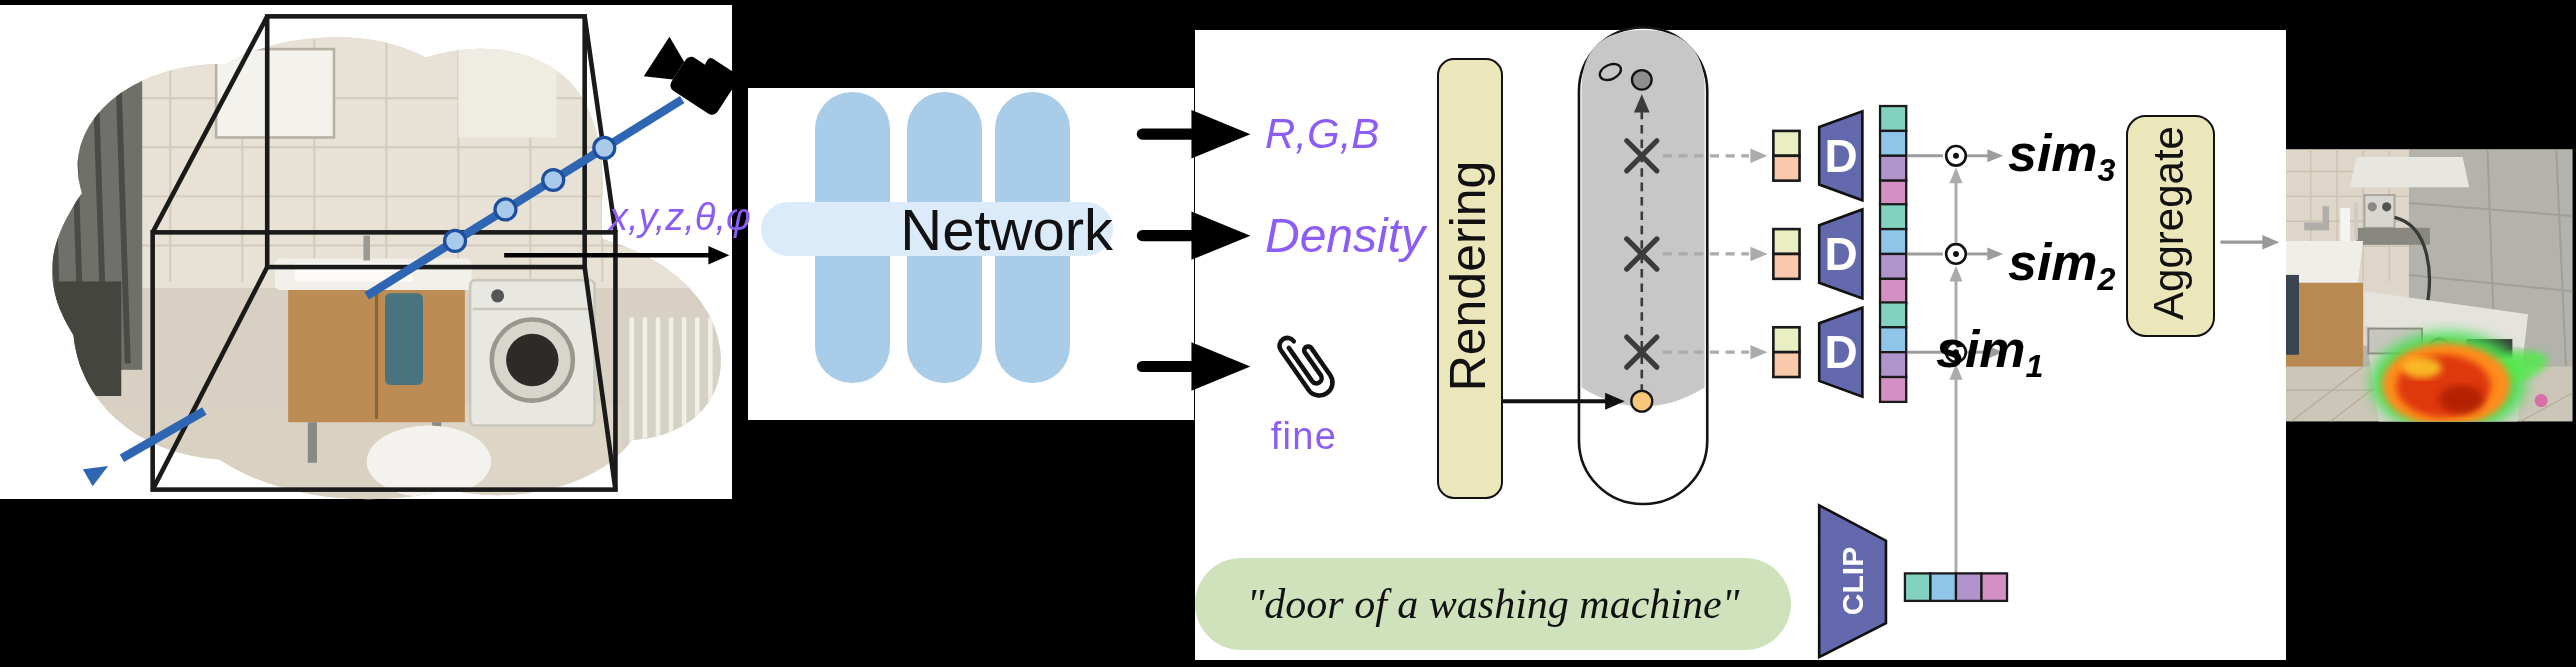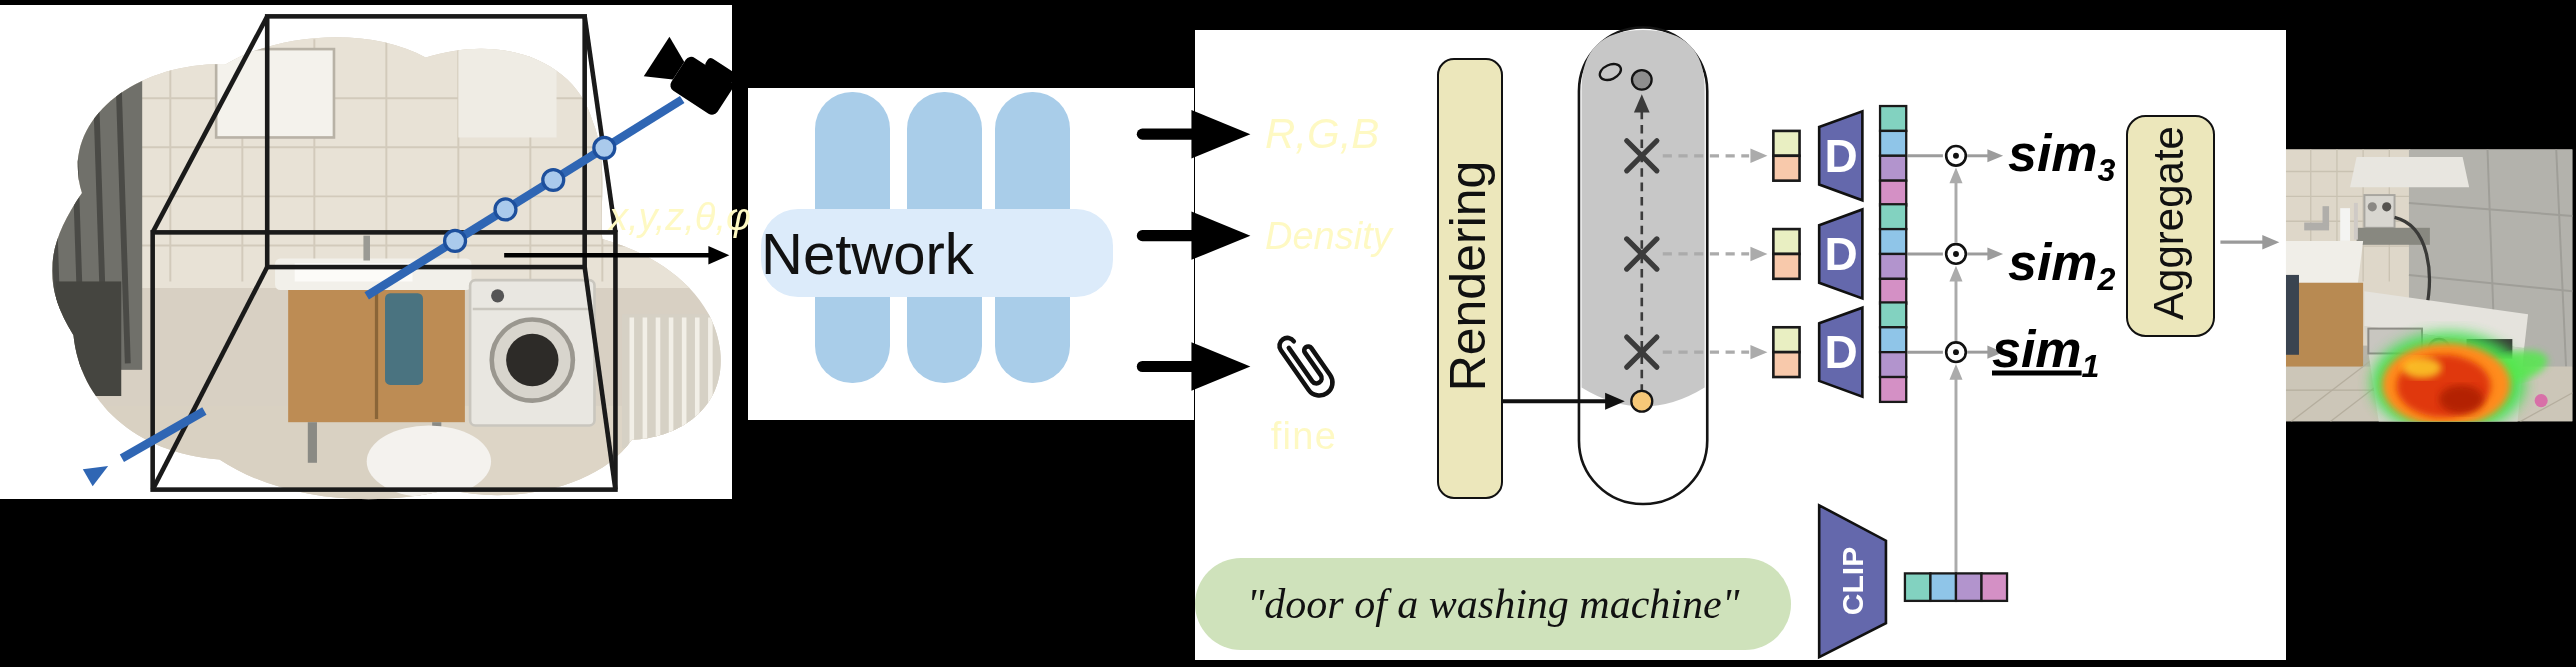--- a/index.html
+++ b/index.html
@@ -7,36 +7,36 @@
        font-family:"Liberation Sans", sans-serif;}
   .panel{position:absolute;background:#fff;}
   #panel-left{left:0;top:5.2px;width:732px;height:494px;}
   #panel-mid{left:748px;top:88px;width:446px;height:332px;}
   #panel-right{left:1195px;top:29.5px;width:1091px;height:630px;}
   #svg-layer{position:absolute;left:0;top:0;z-index:5;}
   .bar{position:absolute;background:#a9cde9;border-radius:37px;z-index:6;}
   #bar1{left:815px;top:92px;width:75px;height:291px;}
   #bar2{left:907px;top:92px;width:75px;height:291px;}
   #bar3{left:995px;top:92px;width:75px;height:291px;}
-  #network-pill{position:absolute;left:761px;top:209px;width:352px;height:88px;
-     background:#dcebfa;border-radius:37px;z-index:7;display:flex;align-items:center;justify-content:flex-start;}
+  #network-pill{position:absolute;left:761px;top:202px;width:352px;height:54px;
+     background:#dcebfa;border-radius:37px;z-index:7;display:flex;align-items:center;justify-content:flex-end;}
   #network-pill .t{font-size:58px;color:#111;}
   .tanbox{position:absolute;background:#ece7bb;border:2.6px solid #111;z-index:7;}
   #rendering-box{left:1437px;top:58px;width:62px;height:437px;border-radius:17px;}
   #aggregate-box{left:2126px;top:115px;width:85px;height:218px;border-radius:19.6px;}
   .vtext{position:absolute;z-index:8;transform:translate(-50%,-50%) rotate(-90deg);
      white-space:nowrap;color:#111;}
   #rendering-label{left:1468px;top:276px;font-size:50px;}
   #aggregate-label{left:2169px;top:223px;font-size:42px;}
   #clip-label{left:1853px;top:581px;font-size:30px;font-weight:bold;color:#fff;}
-  .lab{position:absolute;z-index:8;white-space:nowrap;color:#fef9c3;line-height:1;}
+  .lab{position:absolute;z-index:8;white-space:nowrap;color:#8b5cf6;line-height:1;}
   .ital{font-style:italic;}
   #coords-label{left:609px;top:217px;font-size:38px;transform:translateY(-50%);text-align:right;}
   #rgb-label{left:1265px;top:134px;font-size:42px;transform:translateY(-50%);}
-  #density-label{left:1265px;top:236px;font-size:38px;transform:translateY(-50%);}
+  #density-label{left:1265px;top:236px;font-size:48px;transform:translateY(-50%);}
   #fine-label{left:1304px;top:436px;font-size:38px;transform:translate(-50%,-50%);letter-spacing:1.3px;}
   .dletter{position:absolute;z-index:8;color:#fff;font-size:46px;font-weight:bold;
      transform:translate(-50%,-50%);}
   .simlab{position:absolute;z-index:8;font-size:52px;font-weight:600;font-style:italic;
      transform:translateY(-50%);white-space:nowrap;}
   .simlab .sub{font-size:0.62em;vertical-align:-0.28em;}
   #green-box{position:absolute;left:1195px;top:558px;width:596px;height:92px;
      background:#cfe2bb;border-radius:46px;z-index:6;display:flex;align-items:center;justify-content:center;}
   #green-box .t{font-family:"Liberation Serif", serif;font-style:italic;font-size:42px;color:#111;}
 </style>
@@ -361,14 +361,14 @@
 <div class="vtext" id="rendering-label">Rendering</div>
 <div class="vtext" id="aggregate-label">Aggregate</div>
 <div class="vtext" id="clip-label">CLIP</div>
 
 <div class="dletter" style="left:1841px;top:156px;">D</div>
 <div class="dletter" style="left:1841px;top:254px;">D</div>
 <div class="dletter" style="left:1841px;top:352px;">D</div>
 
 <div class="simlab" style="left:2008px;top:156px;"><span>sim</span><span class="sub">3</span></div>
 <div class="simlab" style="left:2008px;top:265px;"><span>sim</span><span class="sub">2</span></div>
-<div class="simlab" style="left:1992px;top:352px;text-decoration:underline;"><span>sim</span><span class="sub">1</span></div>
+<div class="simlab" style="left:1936px;top:352px;"><span>sim</span><span class="sub">1</span></div>
 
 
 </body></html>

